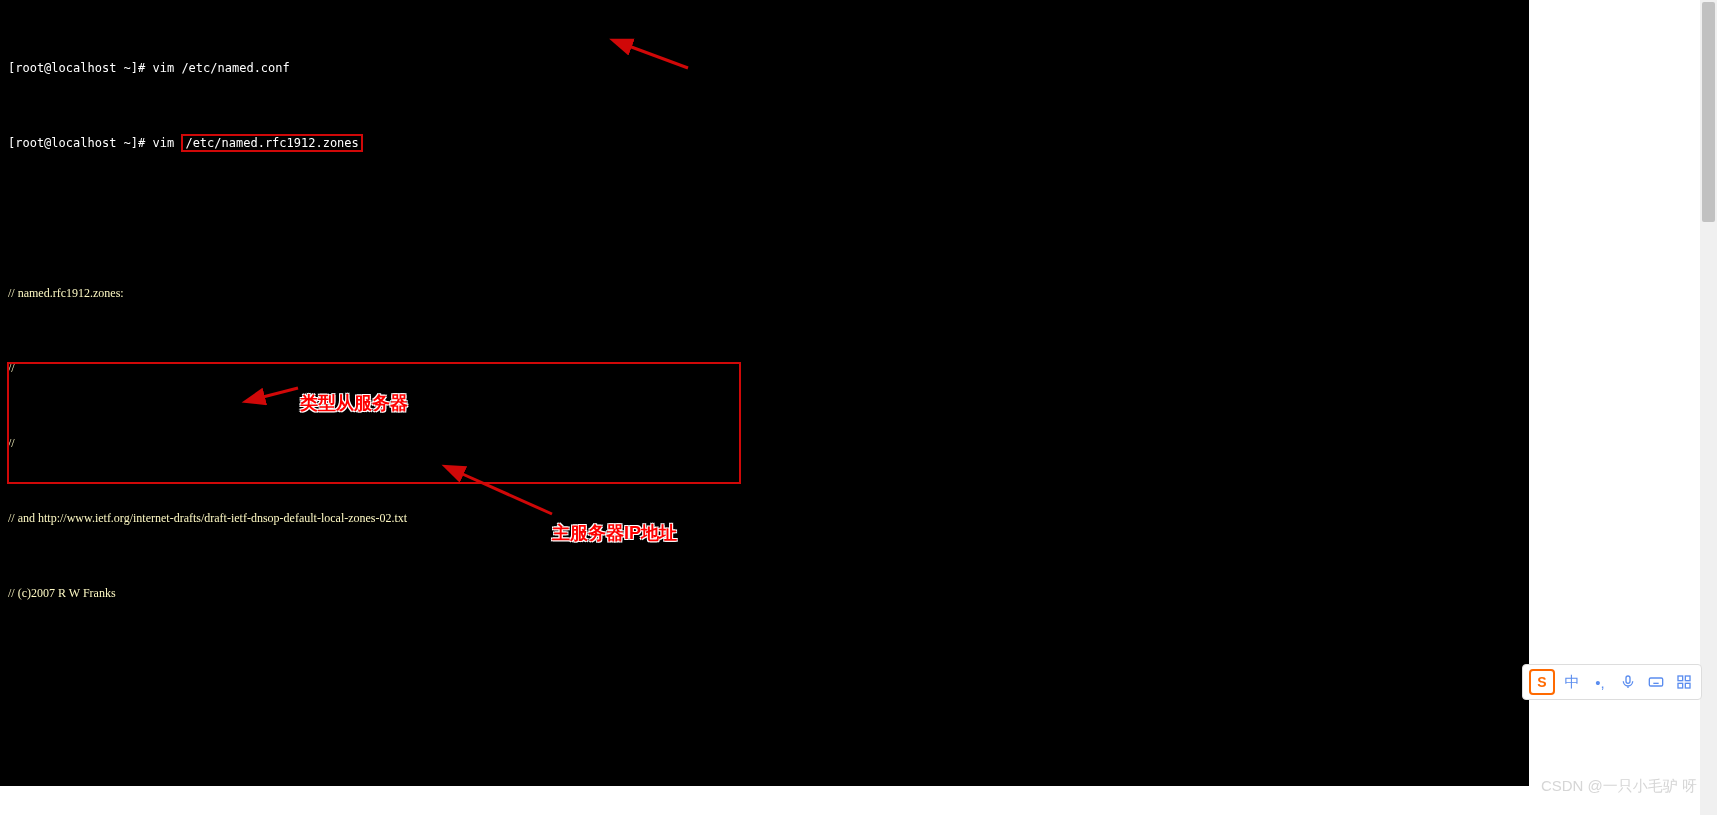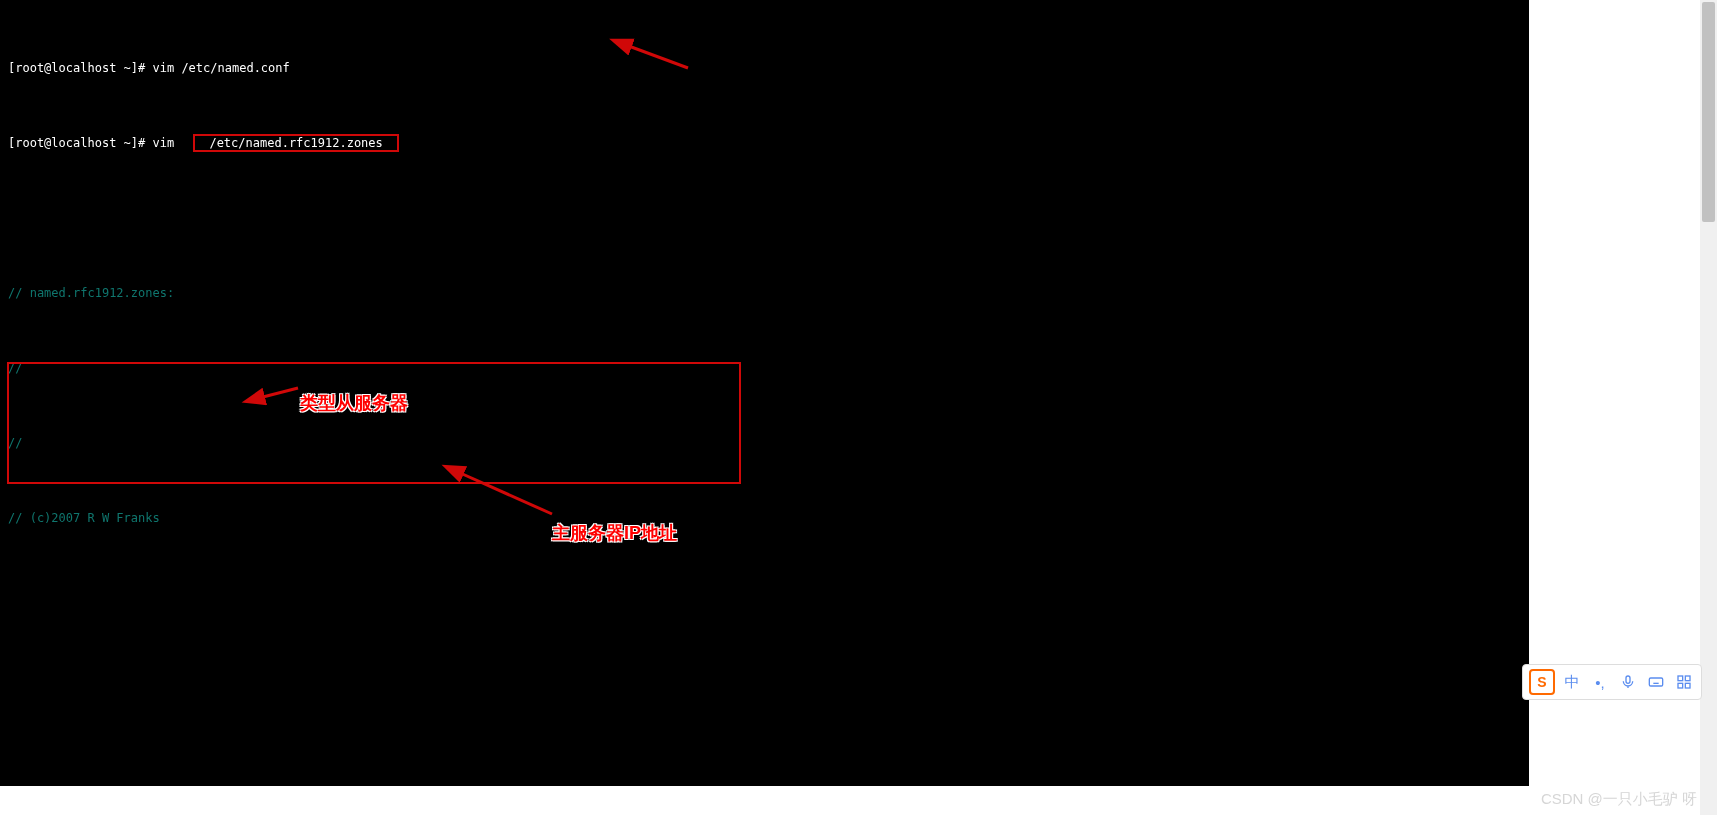--- a/index.html
+++ b/index.html
@@ -1,45 +1,46 @@
 <!DOCTYPE html>
 <html><head>
 <meta charset="utf-8">
 <style>
   html,body{margin:0;padding:0;background:#fff;width:1717px;height:815px;overflow:hidden;font-family:"Consolas","Menlo","DejaVu Sans Mono",monospace;}
   .viewport{position:relative;width:1717px;height:815px;background:#fff;}
   .terminal{position:absolute;left:0;top:0;width:1529px;height:786px;background:#000;color:#fff;padding:6px 8px;box-sizing:border-box;font-size:12px;line-height:25px;white-space:pre;overflow:hidden;}
   .term-line{display:block;min-height:25px;}
   .prompt{color:#fff;}
   .cmd{color:#fff;}
-  .comment{color:#0f766e;}
-  .hl-box-inline{border:2px solid #d00808;padding:0 14px;margin:-2px 12px;}
+  .comment{color:#fef9c3;font-family:Liberation Serif, serif;}
+  .hl-box-inline{border:2px solid #d00808;padding:0 2px;margin:-2px 0;}
   .big-box{position:absolute;border:2px solid #d00808;pointer-events:none;}
   .scrollbar{position:absolute;right:0;top:0;width:17px;height:815px;background:#f0f0f0;}
   .scrollbar .thumb{position:absolute;left:2px;right:2px;top:2px;height:220px;background:#c1c1c1;border-radius:2px;}
   .arrow{position:absolute;pointer-events:none;}
   .arrow svg{overflow:visible;}
   .anno{position:absolute;color:#ff0000;font-family:"Microsoft YaHei","PingFang SC",sans-serif;font-size:18px;font-weight:700;text-shadow: -1px -1px 0 #fff,1px -1px 0 #fff,-1px 1px 0 #fff,1px 1px 0 #fff;pointer-events:none;margin-top:18px;}
   .ime-bar{position:absolute;right:15px;bottom:115px;height:30px;display:flex;align-items:center;gap:6px;background:#fff;color:#666;font-family:"Microsoft YaHei",sans-serif;font-size:14px;padding:2px 6px;border:1px solid #ddd;border-radius:4px;}
   .ime-logo{width:22px;height:22px;background:#fff;color:#ff6a00;font-weight:900;display:flex;align-items:center;justify-content:center;border:2px solid #ff6a00;border-radius:4px;font-size:14px;}
   .ime-item{width:22px;height:22px;display:flex;align-items:center;justify-content:center;color:#5b8def;font-size:15px;}
-  .watermark{position:absolute;right:20px;bottom:6px;color:#cfcfcf;font-family:"Microsoft YaHei",sans-serif;font-size:15px;opacity:.85;}
+  .watermark{position:absolute;right:20px;bottom:19px;color:#cfcfcf;font-family:"Microsoft YaHei",sans-serif;font-size:15px;opacity:.85;}
 </style>
 </head>
 <body>
 
 <div class="viewport">
 
   <div class="terminal">
     <span class="term-line"><span class="prompt">[root@localhost ~]# </span><span class="cmd">vim /etc/named.conf</span></span>
     <span class="term-line"><span class="prompt">[root@localhost ~]# </span><span class="cmd">vim </span><span class="cmd hl-box-inline">/etc/named.rfc1912.zones</span></span>
     <span class="term-line"></span>
     <span class="term-line comment">// named.rfc1912.zones:</span>
     <span class="term-line comment">//</span>
     <span class="term-line comment">//</span>
+    <span class="term-line comment">// and http://www.ietf.org/internet-drafts/draft-ietf-dnsop-default-local-zones-02.txt</span>
     <span class="term-line comment">// (c)2007 R W Franks</span>
     
     
     
     
     
     
     
     
     

